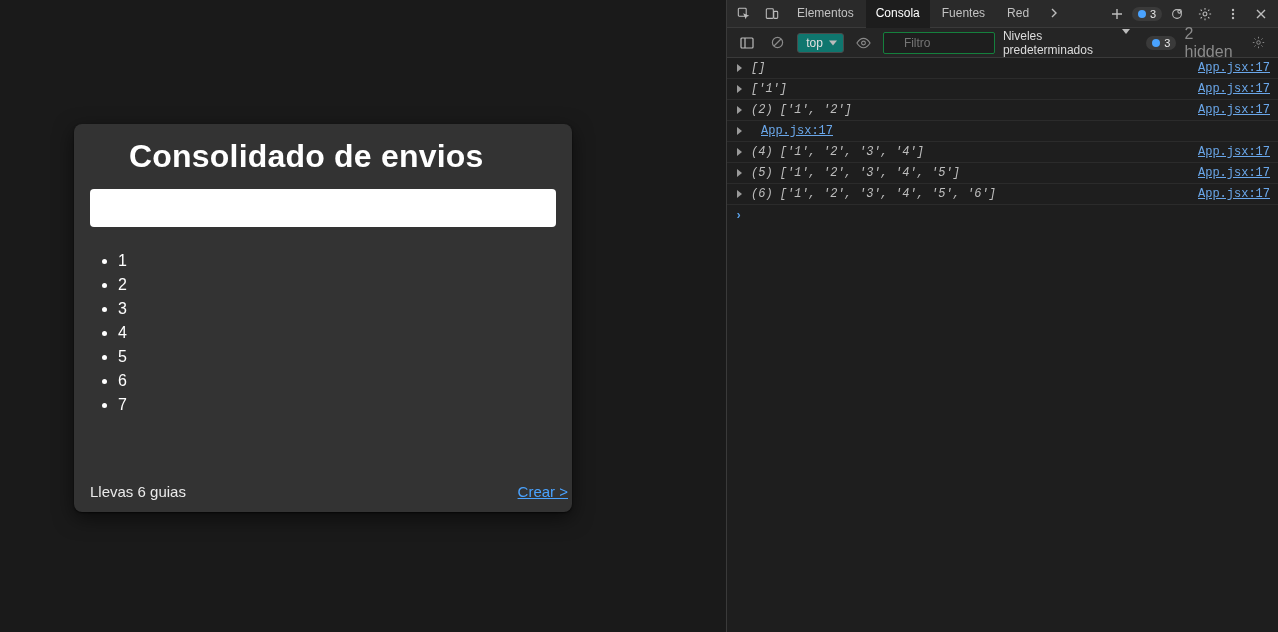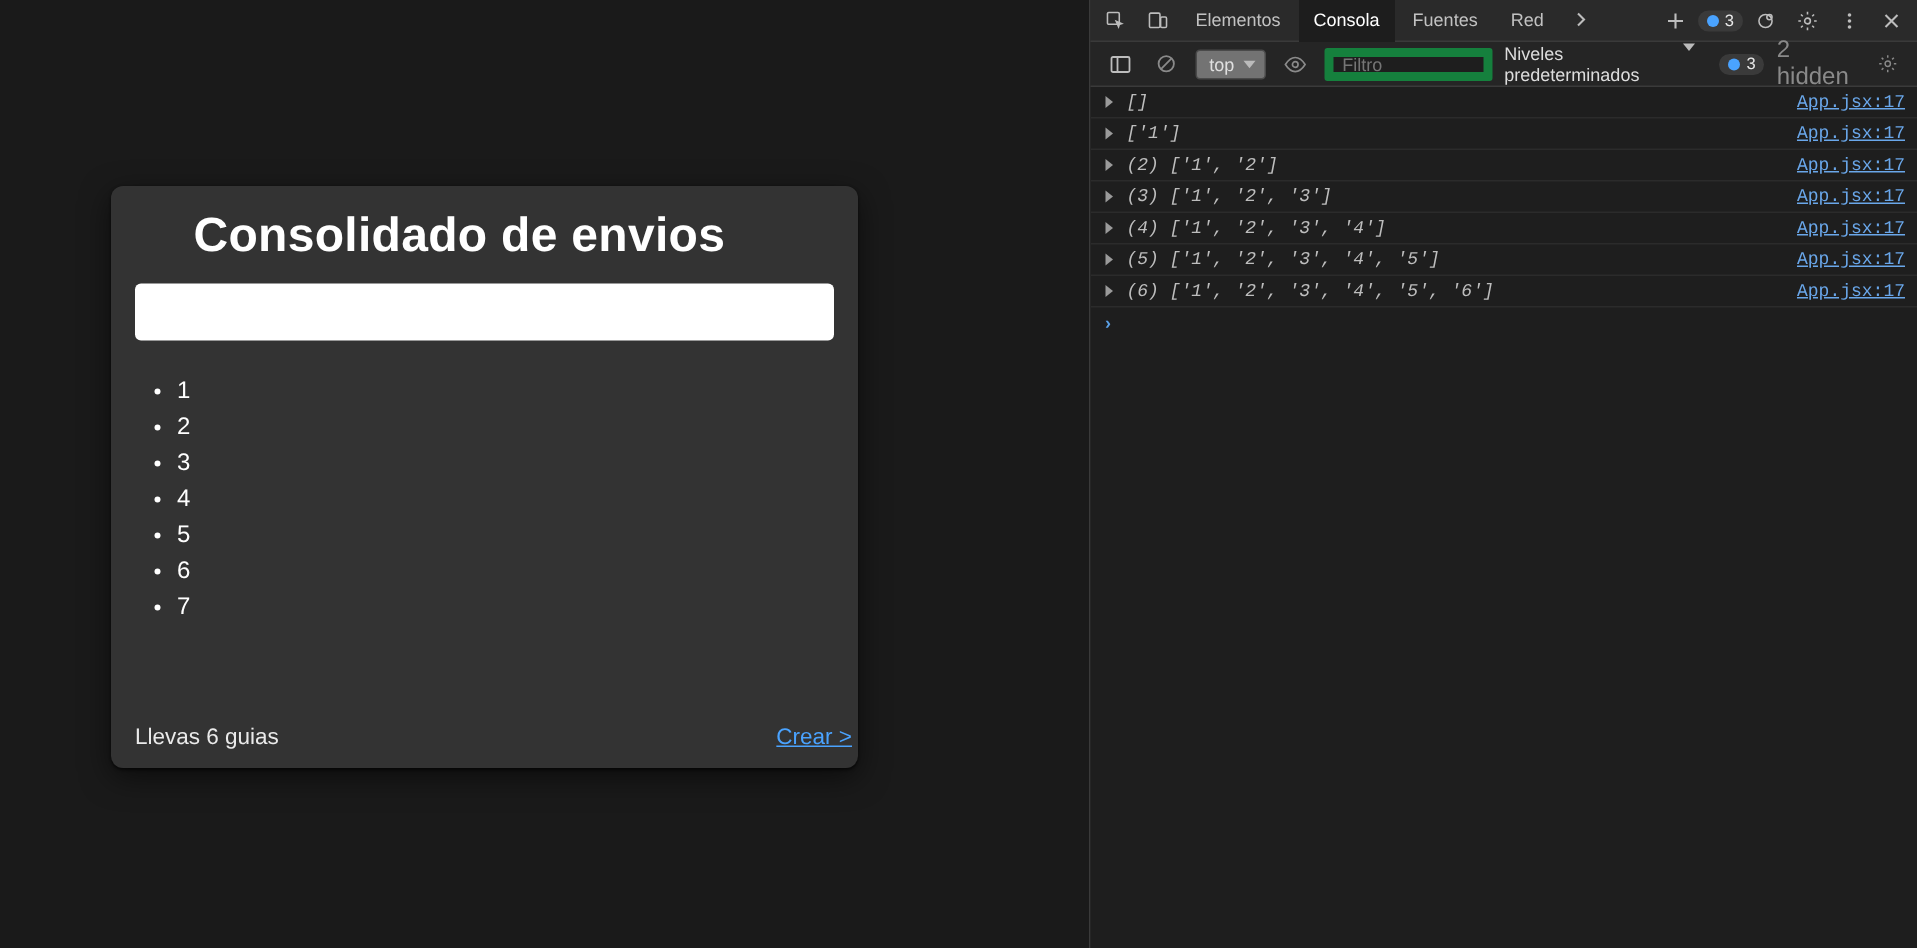--- a/index.html
+++ b/index.html
@@ -132,33 +132,33 @@
   }
 
   
   .dt-console-bar {
     display:flex; align-items:center; gap:8px;
     height:30px; padding:0 8px;
     border-bottom:1px solid #3a3a3a;
     background:#252525;
   }
   .dt-ctx {
-    background:#737373; border:1px solid #4a4a4a;
+    background:#0f766e; border:1px solid #4a4a4a;
     color:#e0e0e0; font-size:12px;
     padding:2px 20px 2px 8px; border-radius:3px;
     cursor:pointer;
     position:relative;
   }
   .dt-ctx::after{
     content:''; position:absolute; right:6px; top:50%; transform:translateY(-50%);
     border-left:4px solid transparent;border-right:4px solid transparent;border-top:5px solid #bbb;
   }
   .dt-filter {
-    background:#1e1e1e; border:6px solid #15803d; color:#ddd;
-    height:22px; width:112px; padding:2px 6px; font-size:12px;
+    background:#1e1e1e; border:1px solid #15803d; color:#ddd;
+    height:22px; width:112px; padding:2px 20px; font-size:12px;
     border-radius:2px;
   }
   .dt-levels {
     color:#ddd; font-size:12px; display:flex; gap:3px; cursor:pointer;
   }
   .dt-levels .caret {
     border-left:4px solid transparent;border-right:4px solid transparent;border-top:5px solid #bbb;
   }
   .dt-hidden { color:#8a8a8a; font-size:16px; }
 
@@ -322,21 +322,20 @@
       <span class="log-content">['1']</span>
       <a class="log-link">App.jsx:17</a>
     </div>
     <div class="log-row">
       <span class="caret"></span>
       <span class="log-content">(2) ['1', '2']</span>
       <a class="log-link">App.jsx:17</a>
     </div>
     <div class="log-row">
       <span class="caret"></span>
-      <span class="log-content">(3) ['1', '2', '3']</span>
       <a class="log-link">App.jsx:17</a>
     </div>
     <div class="log-row">
       <span class="caret"></span>
       <span class="log-content">(4) ['1', '2', '3', '4']</span>
       <a class="log-link">App.jsx:17</a>
     </div>
     <div class="log-row">
       <span class="caret"></span>
       <span class="log-content">(5) ['1', '2', '3', '4', '5']</span>

